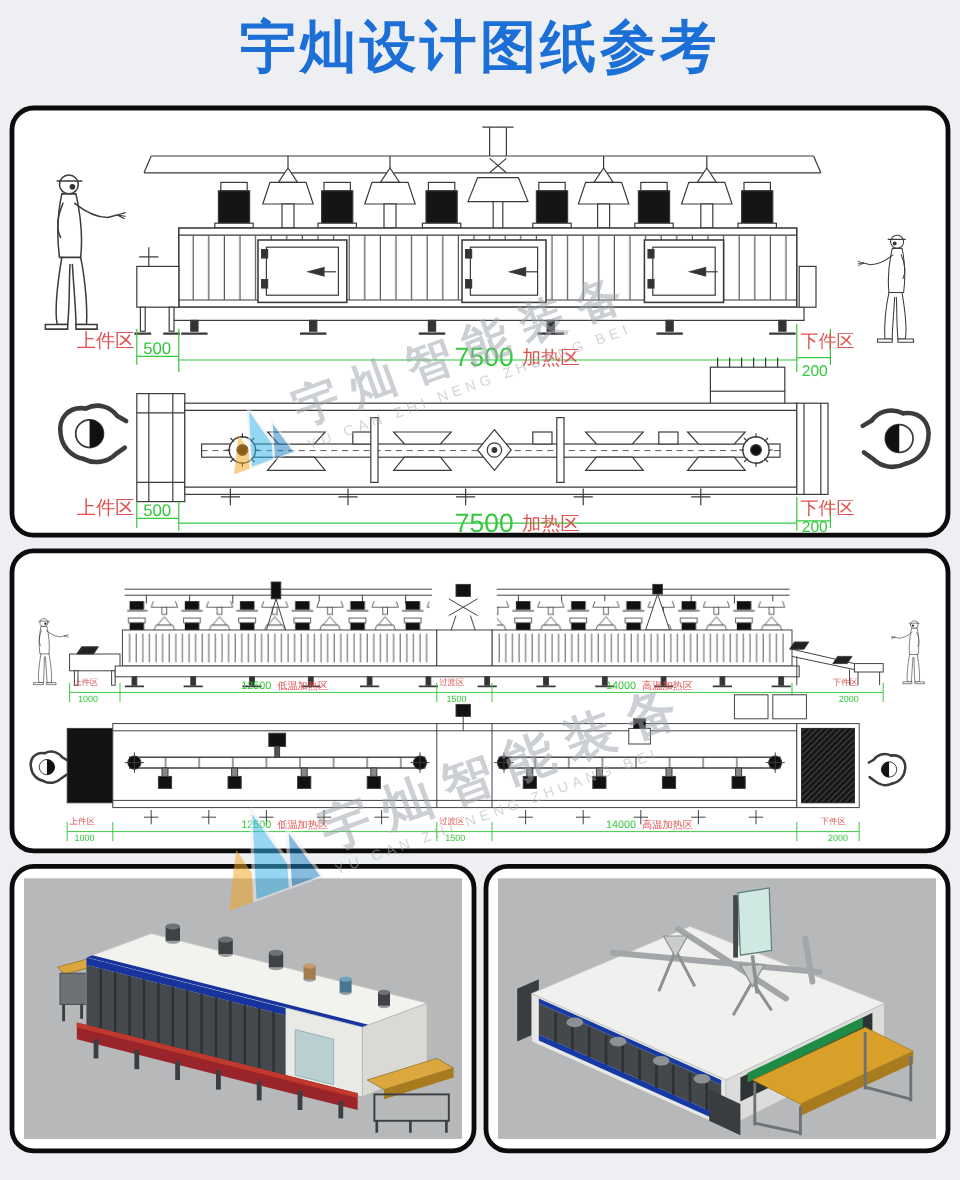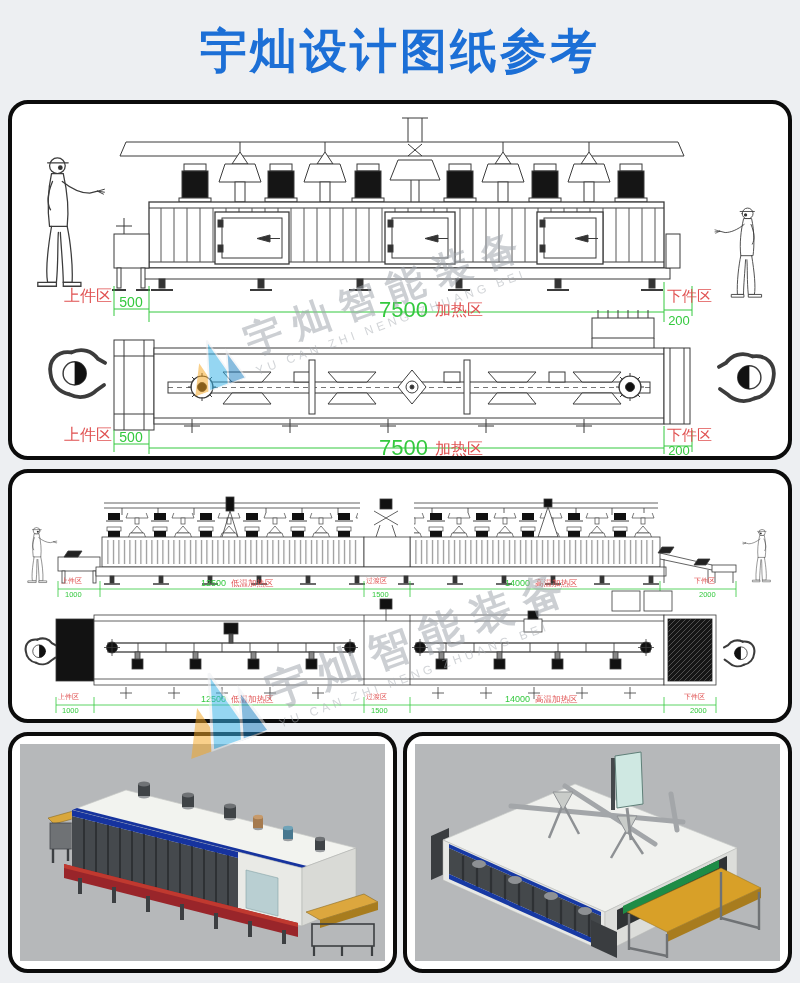--- a/index.html
+++ b/index.html
@@ -6,21 +6,21 @@
   body{
     width:800px;height:983px;
     background:#edeff2;
     font-family:"Liberation Sans",sans-serif;
     position:relative;overflow:hidden;
   }
   .page-title{
     text-align:center;
     font-size:47px;font-weight:bold;
     color:#1c6fd6;letter-spacing:3px;
-    padding-top:25px;height:75px;line-height:1.1;
+    padding-top:13px;height:75px;line-height:1.1;
     white-space:nowrap;
   }
   .panel{
     width:784px;margin:0 auto 9px auto;
     background:#fff;
     border:4px solid #0c0c0c;border-radius:20px;
     box-sizing:border-box;overflow:hidden;
   }
   .panel svg{display:block;}
   .bottom-row{

